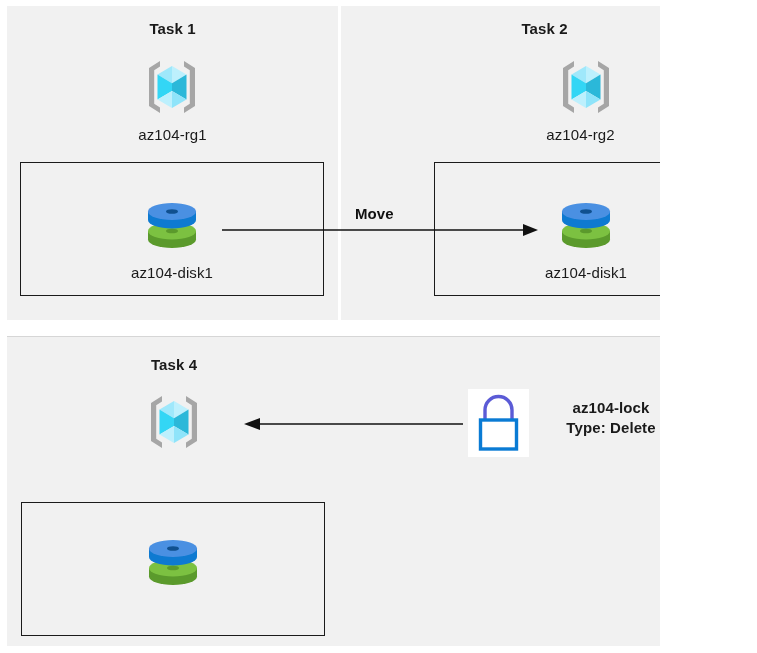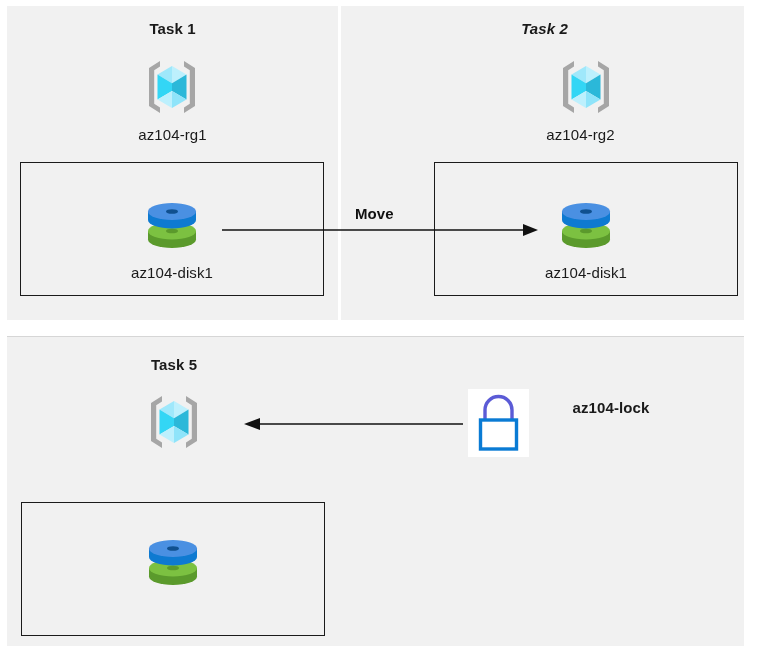--- a/index.html
+++ b/index.html
@@ -5,21 +5,21 @@
   html, body {
     margin: 0;
     padding: 0;
     background: #ffffff;
   }
   body {
     font-family: "Liberation Sans", sans-serif;
   }
   #canvas {
     position: relative;
-    width: 744px;
+    width: 660px;
     height: 653px;
     background: #ffffff;
     overflow: hidden;
   }
 
   
   .panel {
     position: absolute;
     background: #f1f1f1;
     box-sizing: border-box;
@@ -144,21 +144,21 @@
 
       <ellipse cx="28" cy="22" rx="24" ry="8.5" fill="#0e7ad1"></ellipse>
       <rect x="4" y="13.5" width="48" height="8.5" fill="#0e7ad1"></rect>
       <ellipse cx="28" cy="13.5" rx="24" ry="8.5" fill="#4a90e2"></ellipse>
       <ellipse cx="28" cy="13.5" rx="6" ry="2.3" fill="#10508f"></ellipse>
     </svg>
   </div>
 
   <div class="res-label" style="left:20px; top:264px; width:304px;">az104-disk1</div>
 
-  <div class="task-title" style="left:341px; top:20px; width:407px;font-style:italic;">Task 2</div>
+  <div class="task-title" style="left:341px; top:20px; width:407px;">Task 2</div>
 
   <div class="icon" style="left:554px; top:55px; width:64px; height:64px;">
     <svg width="64" height="64" viewBox="0 0 64 64">
       <path d="M20 6 L9 13 L9 51 L20 58 L20 52.5 L14.2 48.8 L14.2 15.2 L20 11.5 Z" fill="#a6a6a6"></path>
       <path d="M44 6 L55 13 L55 51 L44 58 L44 52.5 L49.8 48.8 L49.8 15.2 L44 11.5 Z" fill="#a6a6a6"></path>
       <path d="M32 11 L17.5 19.6 L32 28.2 Z" fill="#9fe8fb"></path>
       <path d="M32 11 L46.5 19.6 L32 28.2 Z" fill="#bdf0fd"></path>
       <path d="M17.5 19.6 L17.5 44.4 L32 36 L32 28.2 Z" fill="#33d6f5"></path>
       <path d="M46.5 19.6 L46.5 44.4 L32 36 L32 28.2 Z" fill="#2bb8d9"></path>
       <path d="M17.5 44.4 L32 53 L32 36 Z" fill="#bdf0fd"></path>
@@ -178,21 +178,21 @@
       <ellipse cx="28" cy="33" rx="6" ry="2.3" fill="#5b9a2c"></ellipse>
       <ellipse cx="28" cy="22" rx="24" ry="8.5" fill="#0e7ad1"></ellipse>
       <rect x="4" y="13.5" width="48" height="8.5" fill="#0e7ad1"></rect>
       <ellipse cx="28" cy="13.5" rx="24" ry="8.5" fill="#4a90e2"></ellipse>
       <ellipse cx="28" cy="13.5" rx="6" ry="2.3" fill="#10508f"></ellipse>
     </svg>
   </div>
 
   <div class="res-label" style="left:434px; top:264px; width:304px;">az104-disk1</div>
 
-  <div class="task-title" style="left:110px; top:356px; width:128px;">Task 5</div>
+  <div class="task-title" style="left:110px; top:356px; width:128px;">Task 4</div>
 
   <div class="icon" style="left:142px; top:390px; width:64px; height:64px;">
     <svg width="64" height="64" viewBox="0 0 64 64">
       <path d="M20 6 L9 13 L9 51 L20 58 L20 52.5 L14.2 48.8 L14.2 15.2 L20 11.5 Z" fill="#a6a6a6"></path>
       <path d="M44 6 L55 13 L55 51 L44 58 L44 52.5 L49.8 48.8 L49.8 15.2 L44 11.5 Z" fill="#a6a6a6"></path>
       <path d="M32 11 L17.5 19.6 L32 28.2 Z" fill="#9fe8fb"></path>
       <path d="M32 11 L46.5 19.6 L32 28.2 Z" fill="#bdf0fd"></path>
       <path d="M17.5 19.6 L17.5 44.4 L32 36 L32 28.2 Z" fill="#33d6f5"></path>
       <path d="M46.5 19.6 L46.5 44.4 L32 36 L32 28.2 Z" fill="#2bb8d9"></path>
       <path d="M17.5 44.4 L32 53 L32 36 Z" fill="#bdf0fd"></path>
@@ -221,20 +221,21 @@
     <svg width="61" height="68" viewBox="0 0 61 68">
 
       <path d="M17 32 L17 21 A13.5 13.5 0 0 1 44 21 L44 32" fill="none" stroke="#5b5bd6" stroke-width="3.4"></path>
 
       <rect x="12.5" y="31" width="36" height="29" fill="#ffffff" stroke="#0a7bd4" stroke-width="3.4"></rect>
     </svg>
   </div>
 
   <div class="lock-label" style="left:536px; top:398px; width:150px;">
     <span>az104-lock</span>
+    <span>Type: Delete</span>
   </div>
 
   <div class="edge-label" style="left:355px; top:205px;text-align:right;">Move</div>
 
   <svg id="arrows" viewBox="0 0 757 653">
 
     <g>
       <line x1="222" y1="230" x2="525" y2="230" stroke="#111111" stroke-width="1.6"></line>
       <polygon points="538,230 523,224 523,236" fill="#111111"></polygon>
     </g>

